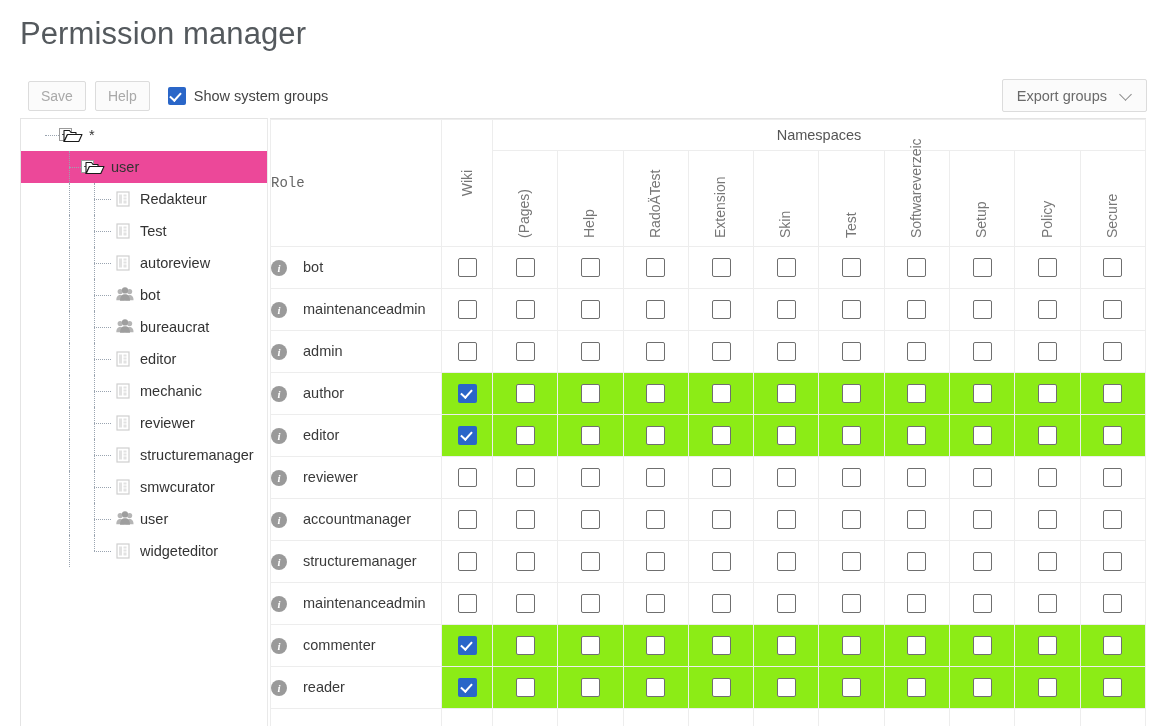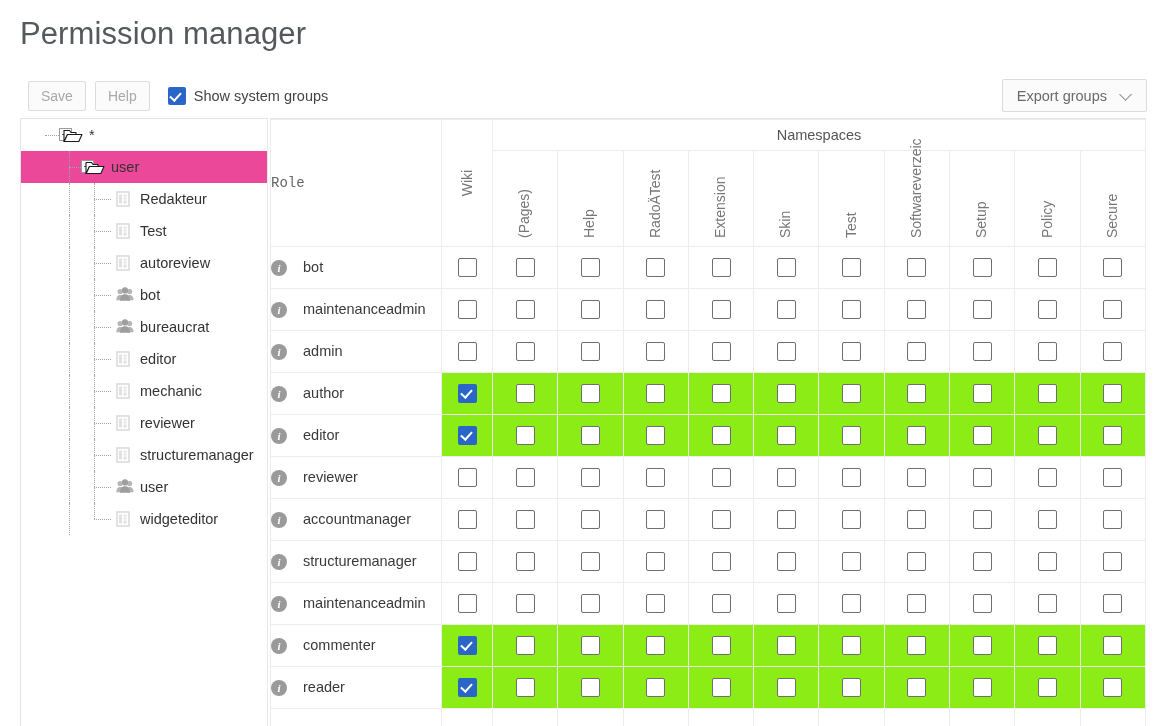--- a/index.html
+++ b/index.html
@@ -520,20 +520,35 @@
             <rect x="7.5" y="6.5" width="3" height="2" fill="#e2e2e2"></rect>
             <rect x="7.5" y="9.5" width="3" height="3" fill="#e2e2e2"></rect>
           </svg>
         </span>
         <span class="tlabel">structuremanager</span>
       </div>
       <div class="tnode">
         <span class="dots" style="left: 48px;"></span>
         <span class="dots" style="left: 73px;"></span>
         <span class="hline" style="left: 73px; width: 17px;"></span>
+        <span class="ic ic-doc" style="margin-left: 95px;">
+          <svg width="14" height="16" viewBox="0 0 14 16">
+            <rect x="1" y="1" width="12" height="14" fill="#ffffff" stroke="#cfcfcf" stroke-width="1.2"></rect>
+            <rect x="3" y="3.5" width="3" height="9" fill="#e2e2e2"></rect>
+            <rect x="7.5" y="3.5" width="3" height="2" fill="#e2e2e2"></rect>
+            <rect x="7.5" y="6.5" width="3" height="2" fill="#e2e2e2"></rect>
+            <rect x="7.5" y="9.5" width="3" height="3" fill="#e2e2e2"></rect>
+          </svg>
+        </span>
+        <span class="tlabel">smwcurator</span>
+      </div>
+      <div class="tnode">
+        <span class="dots" style="left: 48px;"></span>
+        <span class="dots" style="left: 73px;"></span>
+        <span class="hline" style="left: 73px; width: 17px;"></span>
         <span class="ic ic-grp" style="margin-left: 95px;">
           <svg width="18" height="15" viewBox="0 0 18 15">
             <circle cx="4.2" cy="4.6" r="2.6" fill="#b5b5b5"></circle>
             <path d="M0.3 13.2 C0.3 9.6 2 8.1 4.2 8.1 C6.4 8.1 8.1 9.6 8.1 13.2 Z" fill="#b5b5b5"></path>
             <circle cx="13.6" cy="4.6" r="2.6" fill="#b5b5b5"></circle>
             <path d="M9.7 13.2 C9.7 9.6 11.4 8.1 13.6 8.1 C15.8 8.1 17.5 9.6 17.5 13.2 Z" fill="#b5b5b5"></path>
             <circle cx="9" cy="3.4" r="3.1" fill="#9e9e9e"></circle>
             <path d="M4 13.8 C4 9.2 6.1 7.3 9 7.3 C11.9 7.3 14 9.2 14 13.8 Z" fill="#9e9e9e"></path>
           </svg>
         </span>

